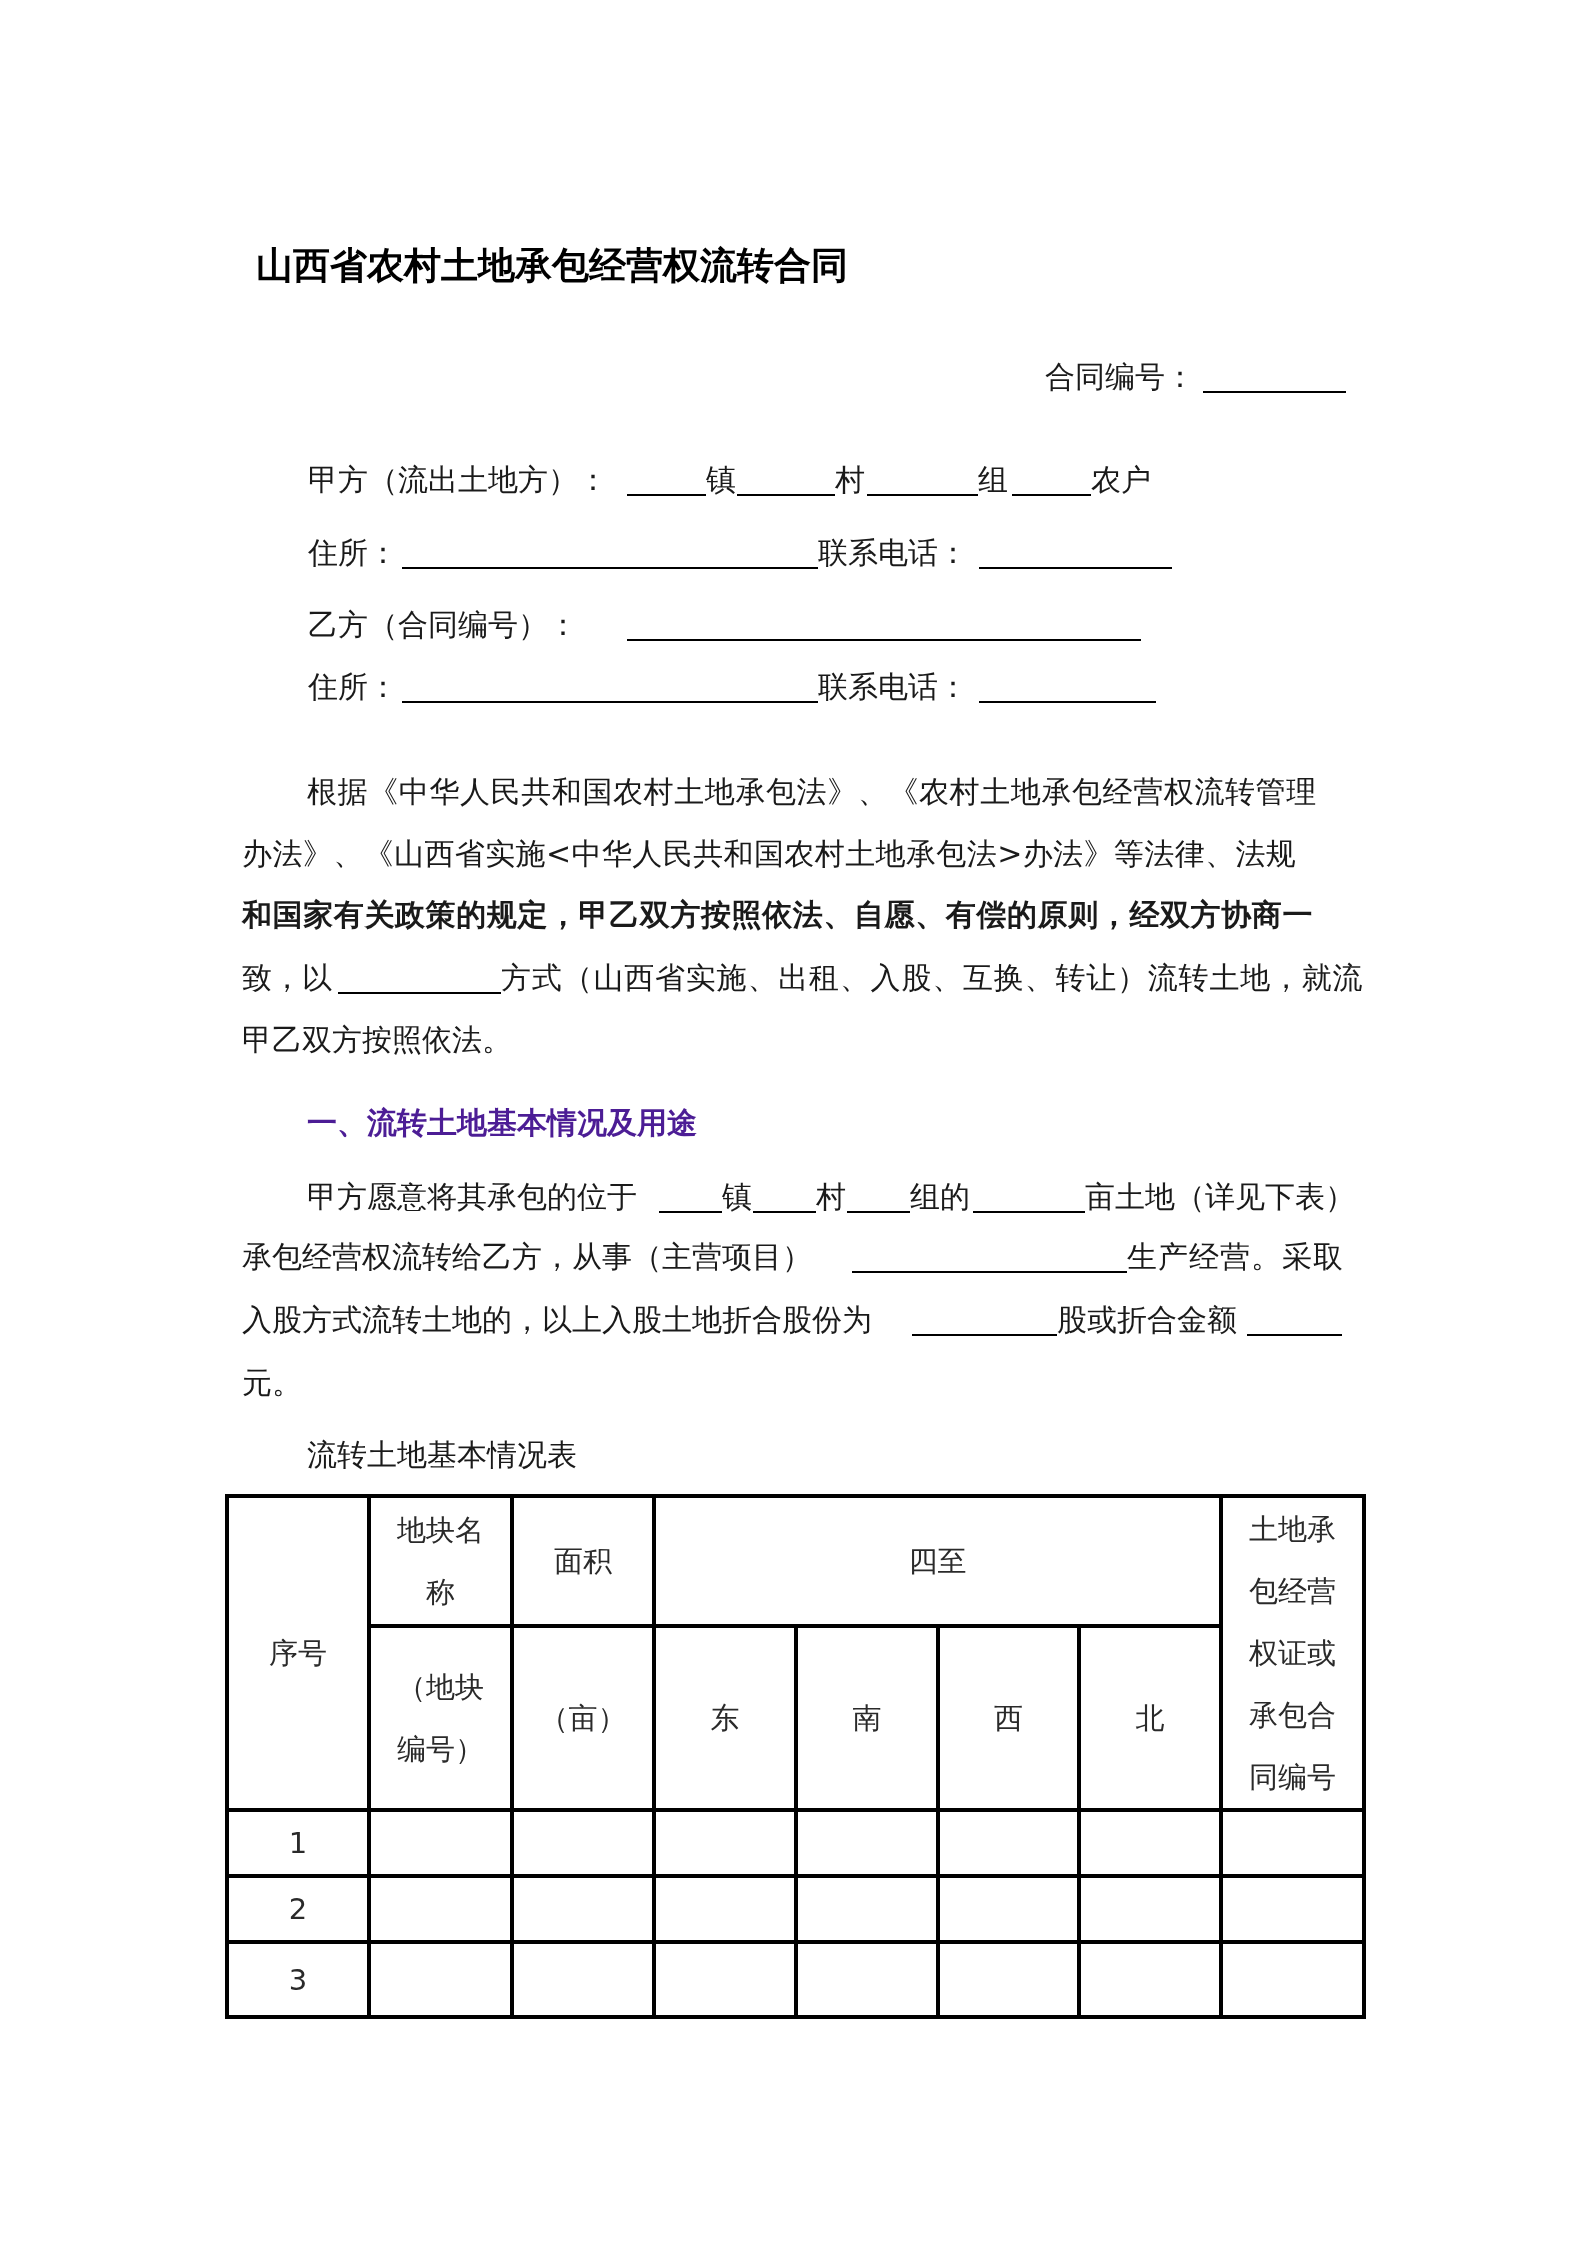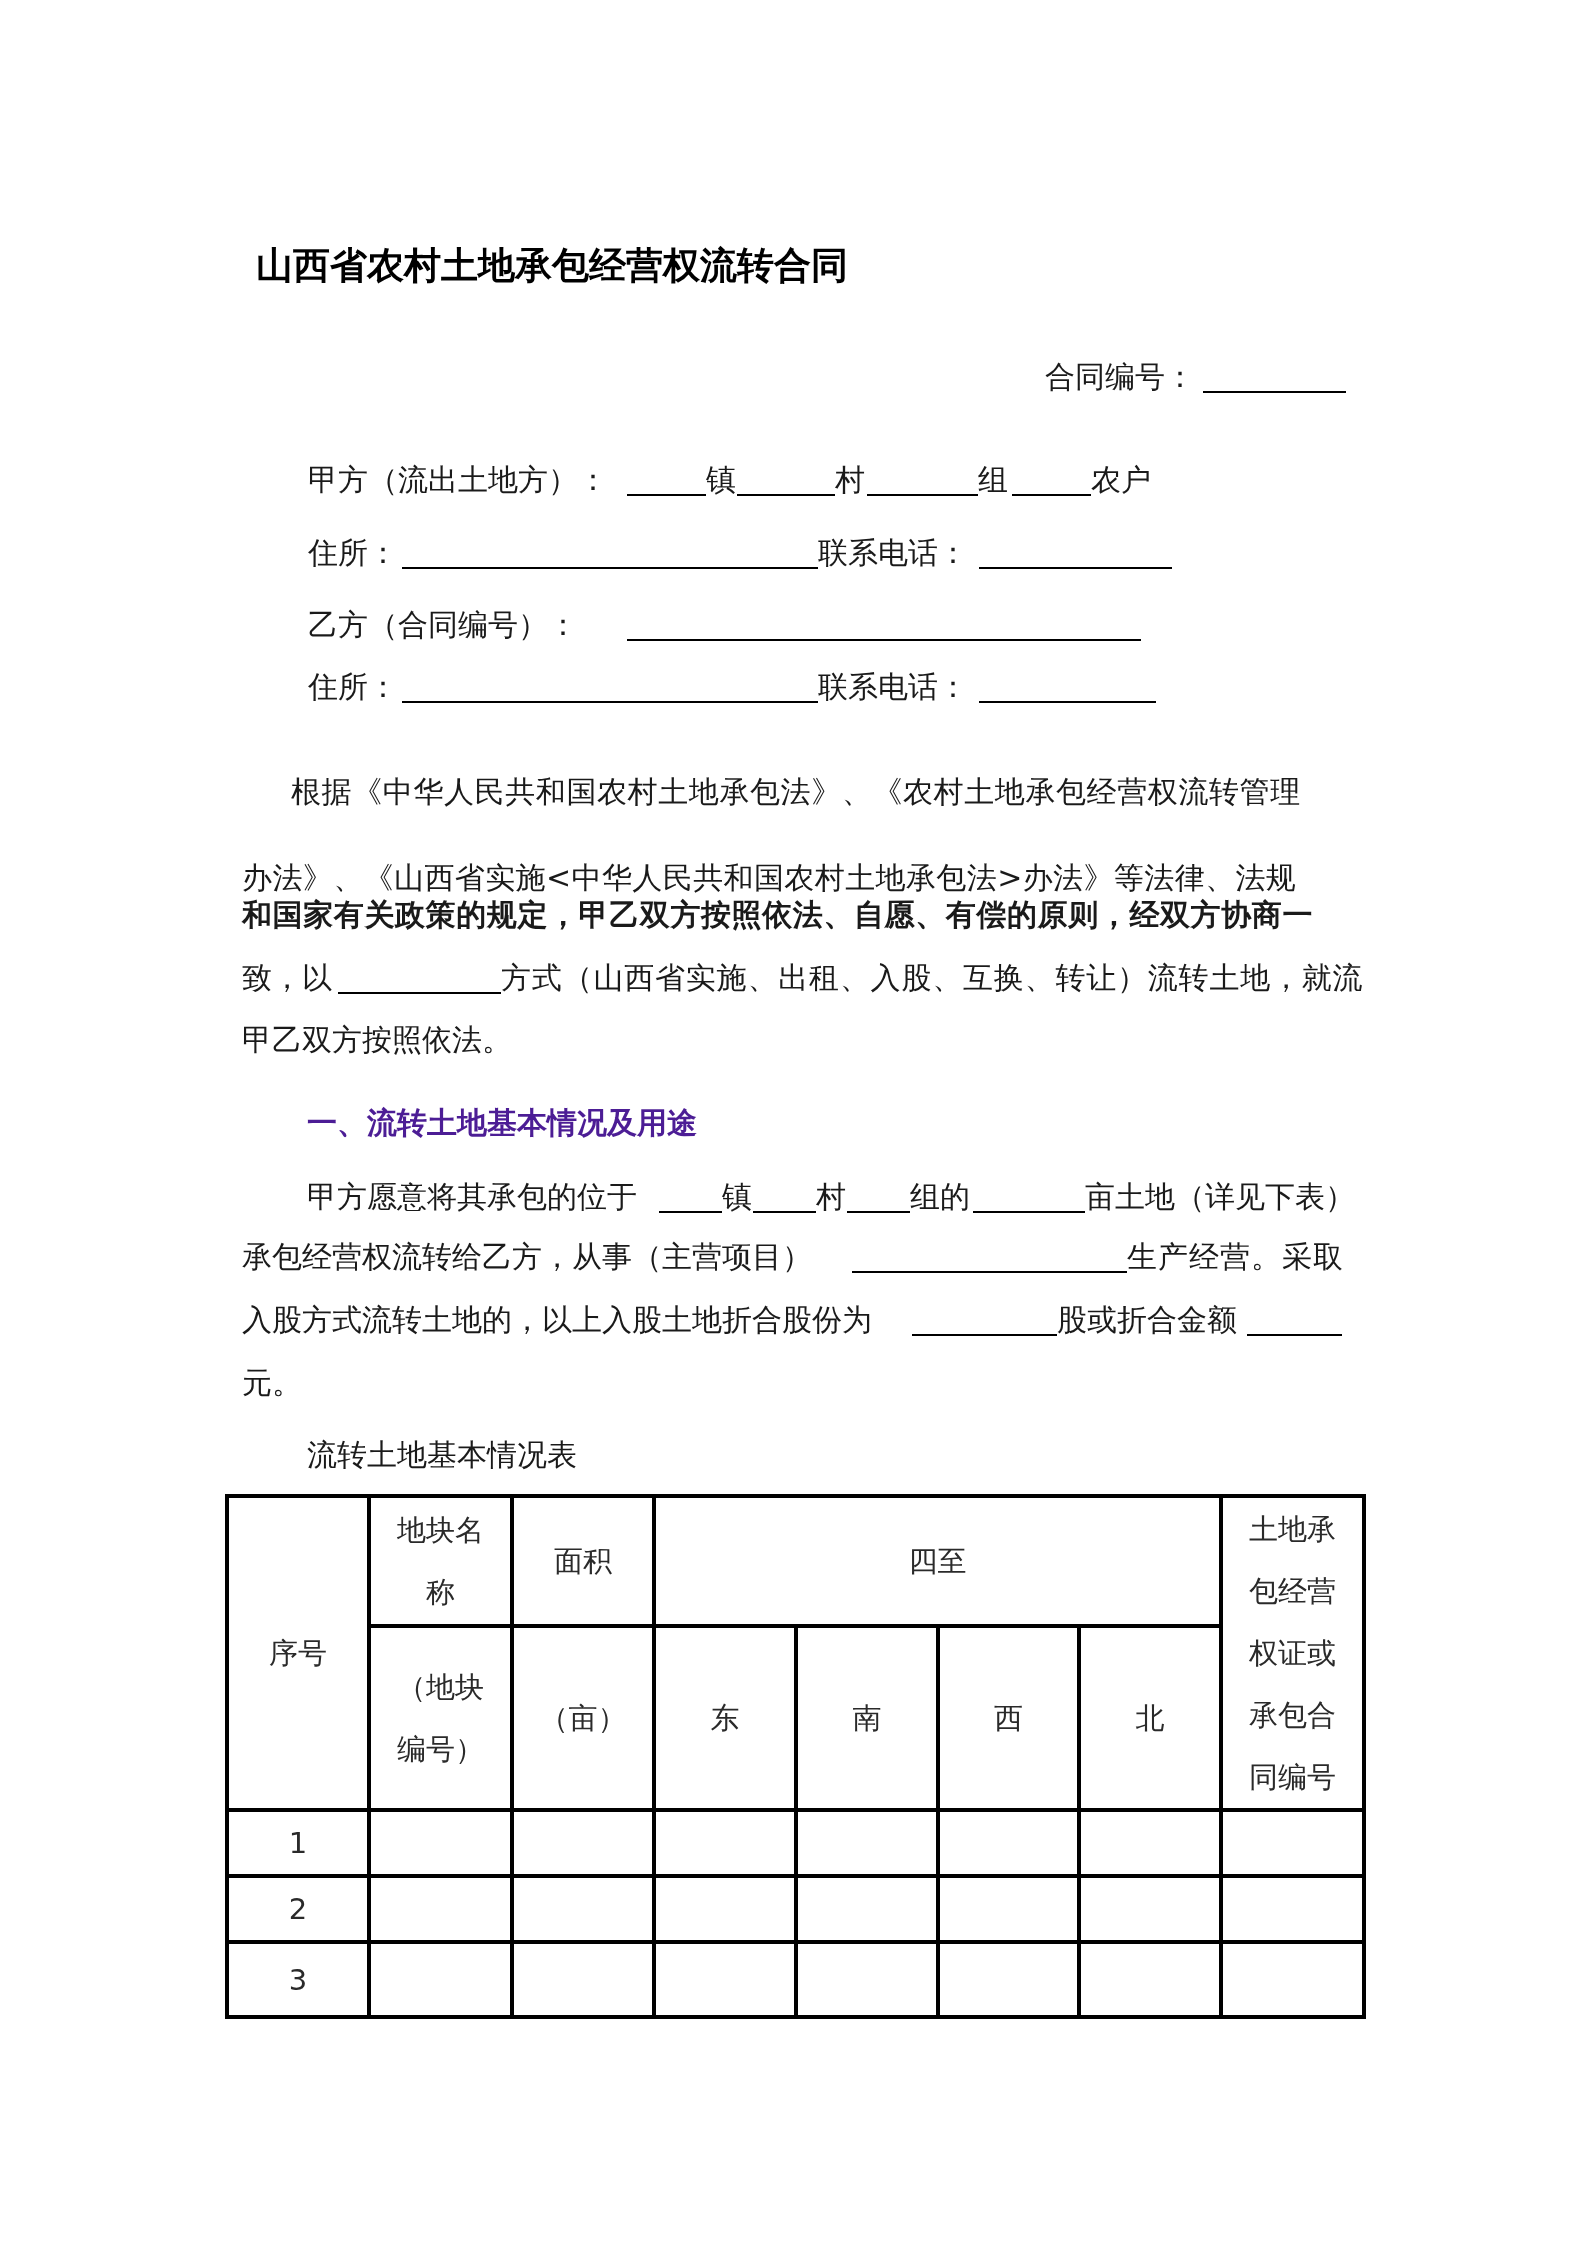--- a/index.html
+++ b/index.html
@@ -36,22 +36,22 @@
 
 <div class="line" style="left:308px; top:605px;">
   <span style="width:319px;">乙方（合同编号）：</span><span class="blank" style="width:514px;"></span>
 </div>
 
 <div class="line" style="left:308px; top:667px;">
   <span style="width:94px;">住所：</span><span class="blank" style="width:416px;"></span><span style="width:161px;">联系电话：</span><span class="blank" style="width:177px;"></span>
 </div>
 
 <div class="para" style="top:0;">
-  <div class="pline" style="top:772px; left:49px; letter-spacing:0.6px;">根据《中华人民共和国农村土地承包法》、《农村土地承包经营权流转管理</div>
-  <div class="pline" style="top:834px; letter-spacing:0.4px;margin-top:24px;">办法》、《山西省实施&lt;中华人民共和国农村土地承包法&gt;办法》等法律、法规</div>
+  <div class="pline" style="top:772px; left:65px; letter-spacing:0.6px;">根据《中华人民共和国农村土地承包法》、《农村土地承包经营权流转管理</div>
+  <div class="pline" style="top:834px; letter-spacing:0.4px;">办法》、《山西省实施&lt;中华人民共和国农村土地承包法&gt;办法》等法律、法规</div>
   <div class="pline" style="top:895px; letter-spacing:0.6px;font-weight:bold;">和国家有关政策的规定，甲乙双方按照依法、自愿、有偿的原则，经双方协商一</div>
   <div class="pline" style="top:958px;">
     <span style="display:inline-block; width:96px;">致，以</span><span class="blank" style="width:163px;"></span><span style="letter-spacing:0.8px;">方式（山西省实施、出租、入股、互换、转让）流转土地，就流</span>
   </div>
   <div class="pline" style="top:1020px;">甲乙双方按照依法。</div>
 </div>
 
 <div class="line heading" style="left:307px; top:1103px;">一、流转土地基本情况及用途</div>
 
 <div class="para" style="top:0;">

